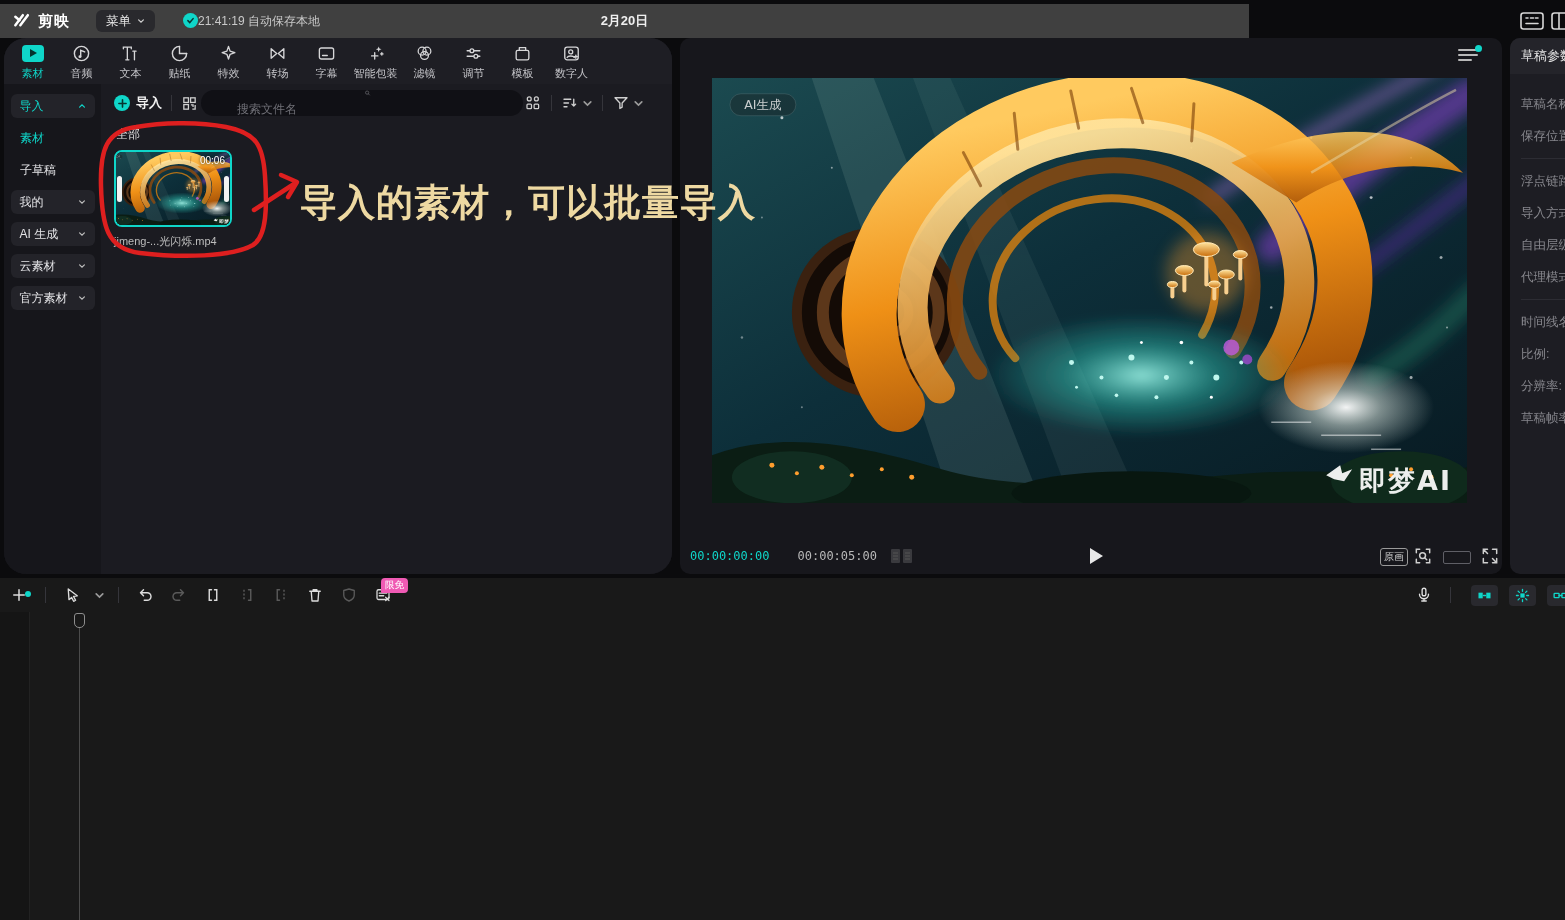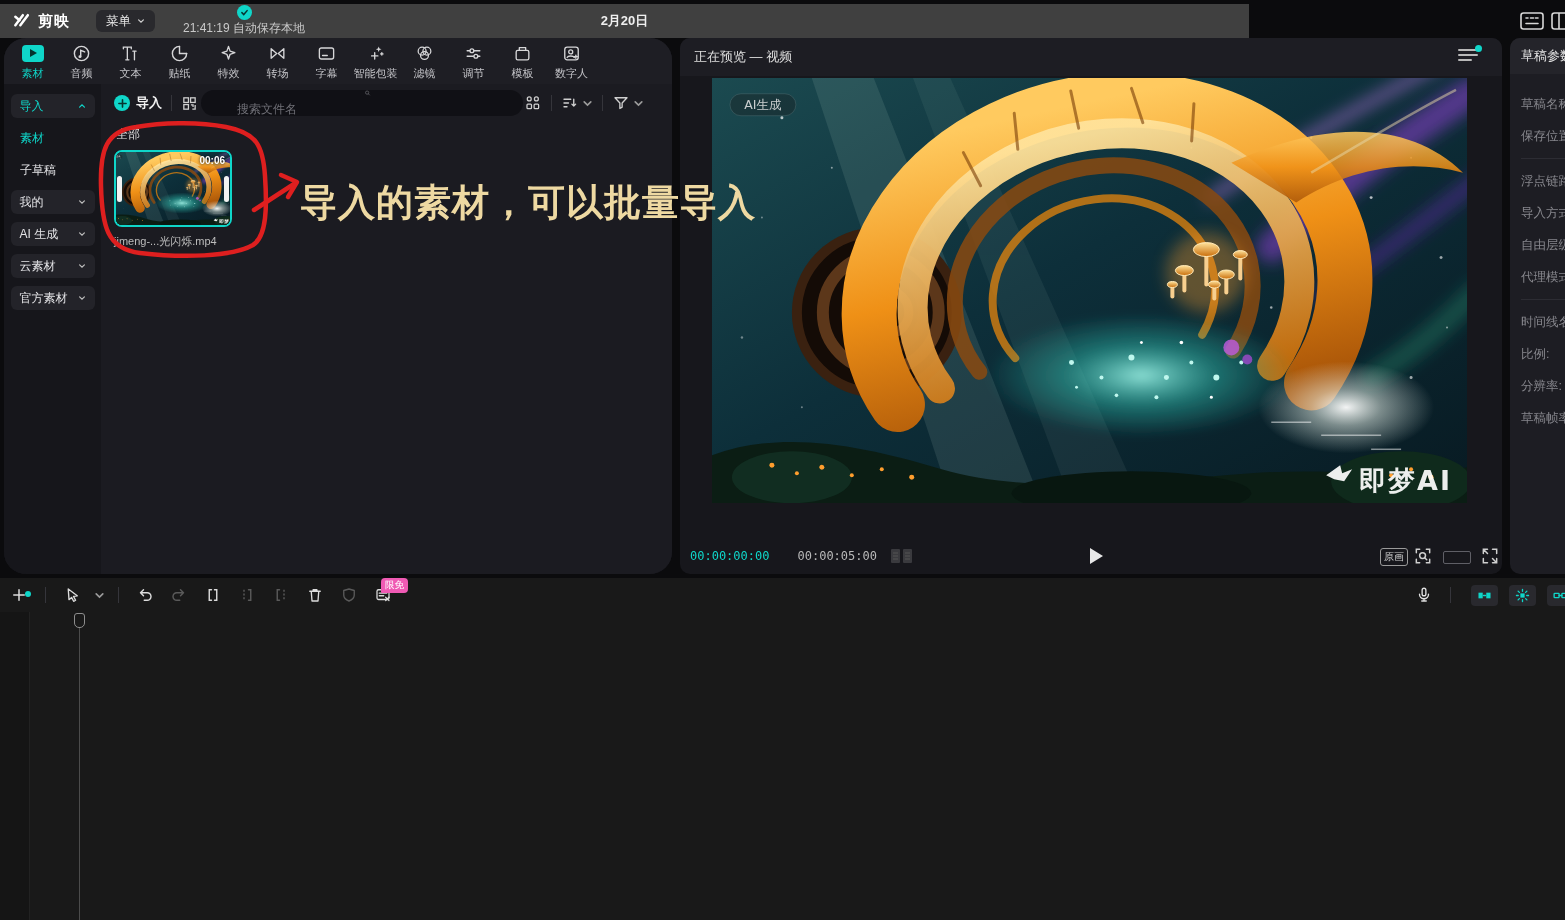--- a/index.html
+++ b/index.html
@@ -6,21 +6,21 @@
   html,body { width:1565px; height:920px; overflow:hidden; background:#0b0b0d;
     font-family:"Liberation Sans","DejaVu Sans",sans-serif; color:#d8d8d8; position:relative; }
 
   
   .topbar { position:absolute; left:0; top:4px; width:1249px; height:34px; background:#404040;
     display:flex; align-items:center; }
   .logo-wrap { display:flex; align-items:center; gap:6px; padding-left:12px; }
   .logo-text { font-size:15px; font-weight:bold; color:#fff; letter-spacing:1px; }
   .menu-btn { margin-left:26px; background:#29292d; border-radius:6px; height:22px;
     display:flex; align-items:center; gap:6px; padding:0 10px; font-size:12.5px; color:#e8e8e8; cursor:default;}
-  .autosave { margin-left:28px; display:flex; align-items:center; font-size:12px; color:#c9c9c9;flex-direction:column; }
+  .autosave { margin-left:28px; display:flex; align-items:flex-start; font-size:12px; color:#c9c9c9; }
   .check-circle { width:15px; height:15px; border-radius:50%; background:#0fd6c9;
     display:flex; align-items:center; justify-content:center; }
   .date-center { position:absolute; left:0; right:0; text-align:center; font-size:13px; font-weight:bold; color:#efefef; }
   .kbd-icon { position:absolute; left:1520px; top:8px; }
   .panel-icon-clip { position:absolute; left:1551px; top:8px; }
 
   
   .left-panel { position:absolute; left:4px; top:38px; width:668px; height:536px;
     background:#1b1b21; border-radius:22px; overflow:hidden; display:flex; flex-direction:column; }
   .tabstrip { height:46px; display:flex; align-items:center; padding-left:4px; background:#1e1e24; flex:none;}
@@ -47,21 +47,21 @@
   .vdiv { width:1px; height:16px; background:#35353b; margin:0 9px; }
   .search-box { position:absolute; left:100px; top:6px; width:322px; height:26px; background:#101015;
     border-radius:13px; display:flex; align-items:center; padding-left:10px; gap:6px;flex-direction:column; }
   .search-box input { background:transparent; border:none; outline:none; color:#cfcfcf; font-size:12px; width:260px;
     font-family:"Liberation Sans",sans-serif;}
   .search-box input::placeholder { color:#6f6f76; }
   .media-view-icons { position:absolute; right:28px; top:6px; height:26px; display:flex; align-items:center; }
   .group-label { position:absolute; left:15px; top:42px; font-size:12px; color:#e0e0e0; }
 
   .clip-card { position:absolute; left:13px; top:66px; width:118px; height:77px; border:2px solid #0fd6c9;
-    border-radius:8px; overflow:hidden; background:#000; cursor:default;font-weight:bold;}
+    border-radius:8px; overflow:hidden; background:#000; cursor:default;}
   .clip-dur { position:absolute; right:5px; top:3px; font-size:10px; color:#fff; text-shadow:0 0 3px #000; z-index:3;}
   .clip-handle { position:absolute; top:50%; transform:translateY(-50%); width:5px; height:26px; background:#f2f2f2; border-radius:3px; z-index:3;}
   .clip-handle.l { left:1px; } .clip-handle.r { right:1px; }
   .clip-name { position:absolute; left:13px; top:150px; width:130px; font-size:11px; color:#bdbdbd; white-space:nowrap; }
 
   
   .anno-svg { position:absolute; left:0; top:0; width:1565px; height:920px; pointer-events:none; z-index:40; }
   .anno-text { position:absolute; left:300px; top:178px; z-index:41; font-size:37px; font-weight:bold;
     color:#eed9a2; letter-spacing:1px; pointer-events:none; font-family:Liberation Mono, monospace; }
 
@@ -525,23 +525,20 @@
         <span class="clip-dur">00:06</span>
         <span class="clip-handle l"></span>
         <span class="clip-handle r"></span>
       </div>
       <div class="clip-name">jimeng-...光闪烁.mp4</div>
     </div>
   </div>
 </div>
 
 <div class="preview-panel">
-  <div class="preview-header">
-    <span>正在预览 — 视频</span>
-  </div>
   <div class="pv-menu">
     <div class="bar"></div>
       <div class="bar"></div>
       <div class="bar" style="width:70%"></div>
     <span class="dot"></span>
   </div>
   <div class="video-wrap">
     <svg width="755" height="425" viewBox="0 0 756 426" preserveAspectRatio="xMidYMid slice">
       <use href="#artwork"></use>
       </svg>

